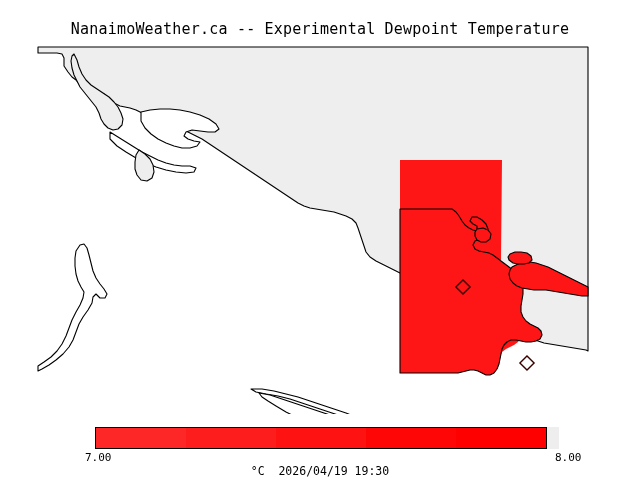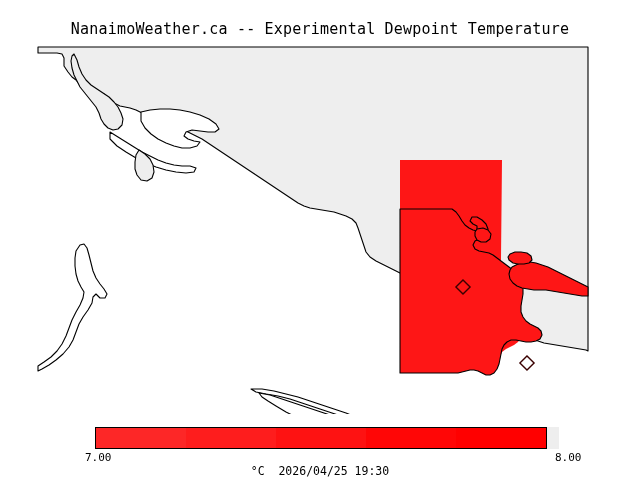--- a/index.html
+++ b/index.html
@@ -223,16 +223,16 @@
     </svg>
   </div>
 
   <div id="colorbar-area">
     <div id="colorbar-frame">
       <div id="colorbar-grad" style="background: linear-gradient(to right, rgb(253, 39, 39) 0%, rgb(253, 39, 39) 20%, rgb(254, 29, 29) 20%, rgb(254, 29, 29) 40%, rgb(254, 18, 18) 40%, rgb(254, 18, 18) 60%, rgb(255, 6, 6) 60%, rgb(255, 6, 6) 80%, rgb(255, 0, 0) 80%, rgb(255, 0, 0) 100%);"></div>
     </div>
     <div id="colorbar-tail" style="background: rgb(238, 238, 238);"></div>
     <div id="cb-min" class="cb-tick-label">7.00</div>
     <div id="cb-max" class="cb-tick-label">8.00</div>
-    <div id="cb-caption">°C  2026/04/25 19:30</div>
+    <div id="cb-caption">°C  2026/04/19 19:30</div>
   </div>
 
 </div>
 
 </body></html>

